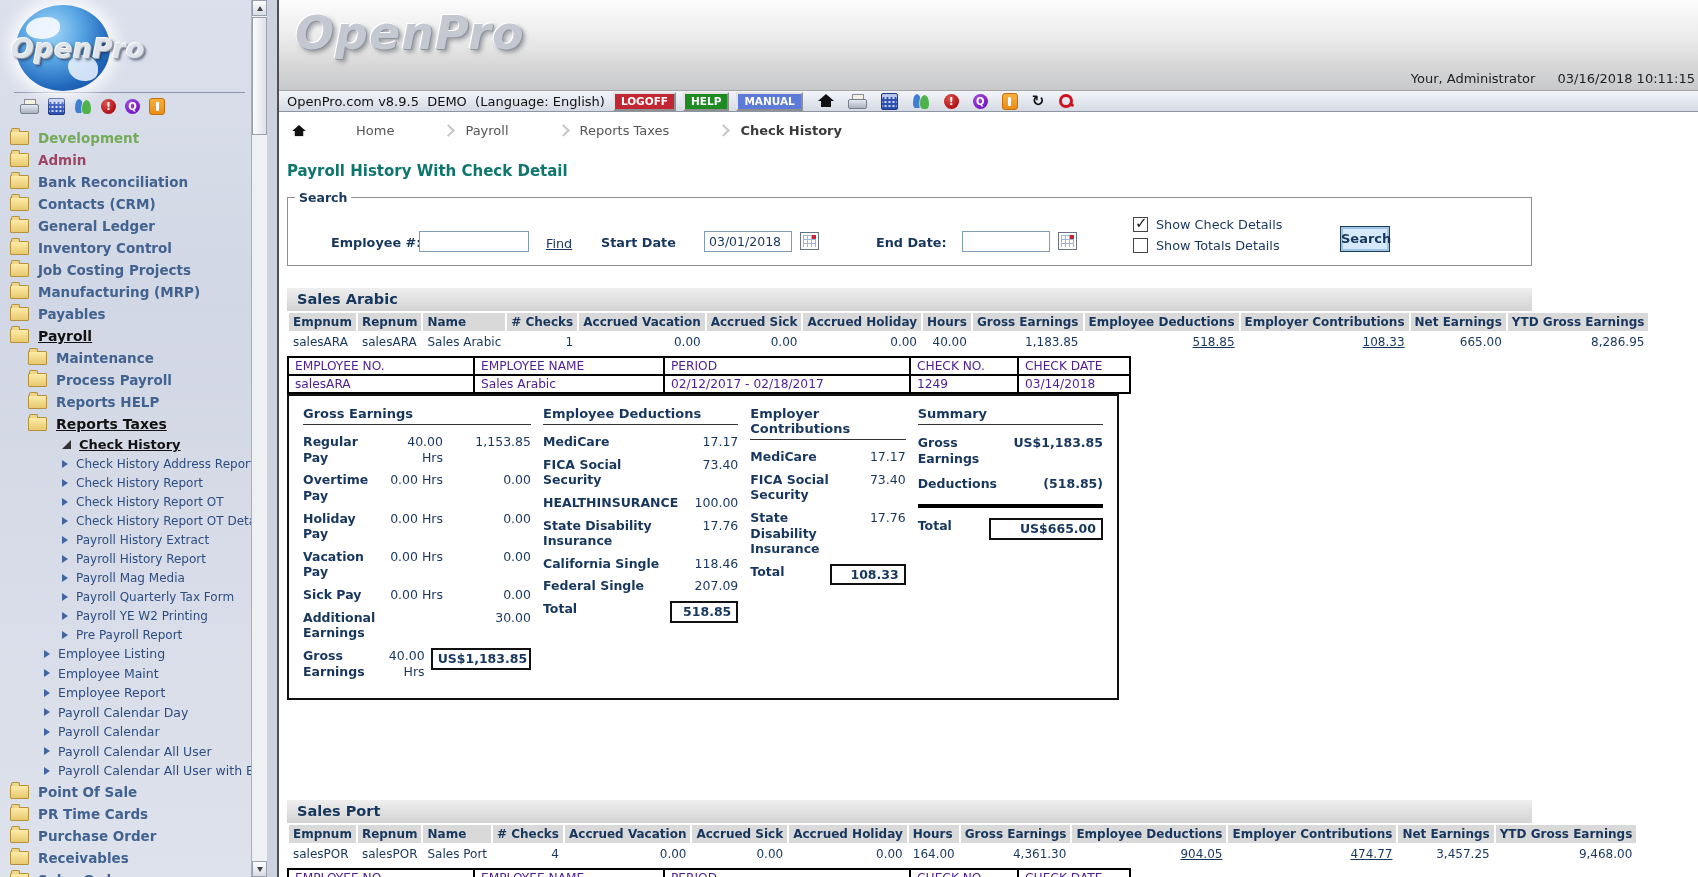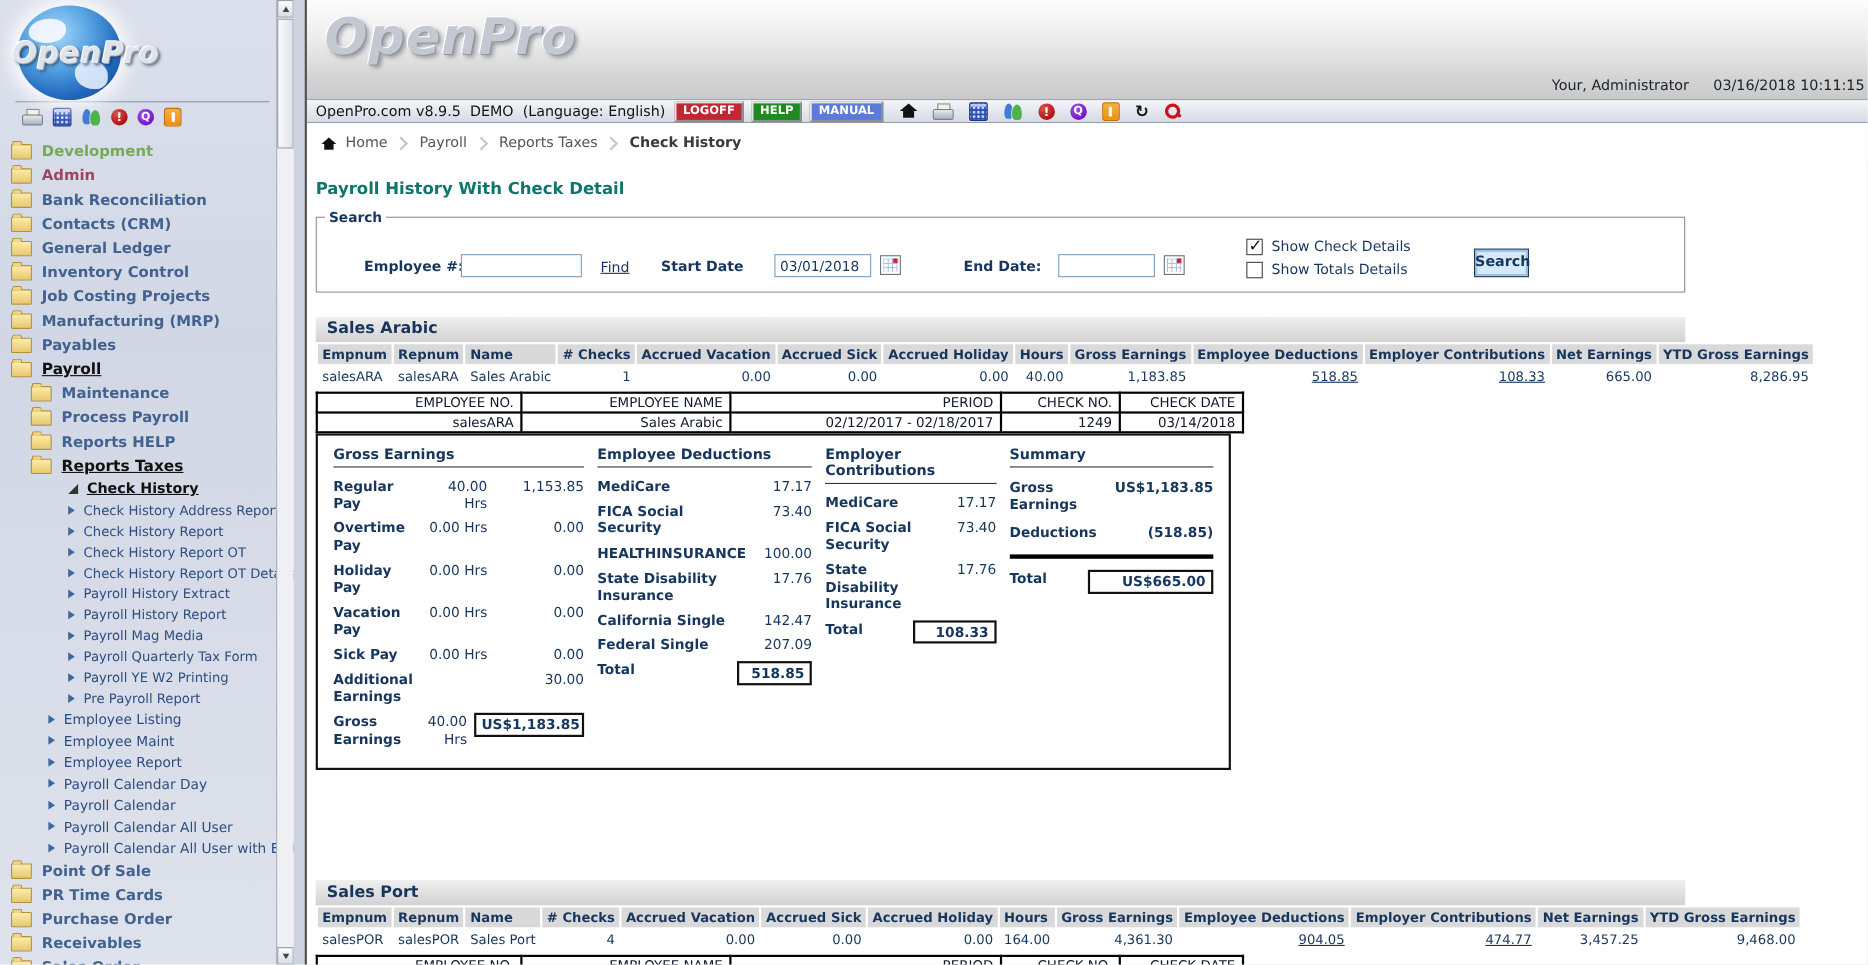--- a/index.html
+++ b/index.html
@@ -97,21 +97,21 @@
   .ic-search::after{content:"";position:absolute;left:11px;top:10px;width:5px;height:3px;background:#cf1020;transform:rotate(45deg);border-radius:1px;}
   .ic-cal{position:relative;width:17px;height:16px;background:#fff;border:1px solid #6b7280;}
   .ic-cal::before{content:"";position:absolute;left:2px;top:2px;right:2px;bottom:2px;
         background-image:linear-gradient(#9db6d8 1px,transparent 1px),linear-gradient(90deg,#9db6d8 1px,transparent 1px);
         background-size:4px 4px;}
   .ic-cal::after{content:"";position:absolute;right:2px;top:2px;width:4px;height:4px;background:#c23;}
 
   
   .breadcrumb{display:flex;align-items:center;padding:11px 0 10px 12px;font-size:13px;color:#555;background:#fff;}
   .bc-items{display:flex;align-items:center;}
-  .crumb{display:flex;align-items:center;}
+  .crumb{display:flex;align-items:center;margin-left:42px;}
   .chev{width:7px;height:7px;border-top:2px solid #c6c6c6;border-right:2px solid #c6c6c6;transform:rotate(45deg);margin:0 12px 0 8px;}
   .crumb:first-child .chev{display:none;}
   .crumb .lbl{cursor:pointer;}
   .crumb.cur .lbl{font-weight:bold;color:#3a3a3a;cursor:default;}
   .bc-home{margin-right:7px;}
 
   
   .content{padding:2px 0 0 8px;color:#17365d;}
   .page-title{font-size:15px;font-weight:bold;color:#0f766e;margin:12px 0 10px 0;}
   fieldset.search{position:relative;width:1245px;height:76px;border:1px solid #8f8f8f;margin:0;padding:0;box-sizing:border-box;}
@@ -132,21 +132,21 @@
   
   .secbar{width:1245px;height:23px;background:linear-gradient(#efefef,#d2d2d2);box-sizing:border-box;
        padding:3px 0 0 10px;font-size:14.5px;font-weight:bold;color:#17365d;}
   .secbar.first{margin-top:22px;}
   .secbar.second{margin-top:100px;}
   table.sumtable{border-spacing:2px 2px;width:1245px;font-size:12px;color:#17365d;table-layout:auto;}
   table.sumtable th{background:#d9d9d9;font-weight:bold;text-align:left;padding:2px 4px;white-space:nowrap;}
   table.sumtable td{padding:2px 4px;white-space:nowrap;background:#fff;}
   table.sumtable td.r{text-align:right;}
   a.cell-link{color:#17365d;text-decoration:underline;cursor:pointer;}
-  table.checktable{border-collapse:collapse;margin-top:3px;font-size:12.2px;color:#0f172a;text-align:right;}
+  table.checktable{border-collapse:collapse;margin-top:3px;font-size:12.2px;color:#4c1d95;text-align:left;}
   table.checktable th,table.checktable td{border:2px solid #000;padding:1px 6px;font-weight:normal;background:#fff;}
   table.checktable th:nth-child(1),table.checktable td:nth-child(1){width:172px;}
   table.checktable th:nth-child(2),table.checktable td:nth-child(2){width:176px;}
   table.checktable th:nth-child(3),table.checktable td:nth-child(3){width:232px;}
   table.checktable th:nth-child(4),table.checktable td:nth-child(4){width:94px;}
   table.checktable th:nth-child(5),table.checktable td:nth-child(5){width:98px;}
   .detailbox{width:832px;border:2px solid #111;box-sizing:border-box;padding:10px 14px 12px;display:flex;gap:12px;background:#fff;}
   .dcol{font-size:12.5px;color:#17365d;}
   .dcol.c1{width:228px;}
   .dcol.c2{width:202px;}
@@ -586,21 +586,21 @@
 
             <div class="drow">
               <span class="dlabel">State Disability Insurance</span>
 
               <span class="dval">17.76</span>
             </div>
 
             <div class="drow">
               <span class="dlabel">California Single</span>
 
-              <span class="dval">142.47</span>
+              <span class="dval">118.46</span>
             </div>
 
             <div class="drow">
               <span class="dlabel">Federal Single</span>
 
               <span class="dval">207.09</span>
             </div>
 
             <div class="drow">
               <span class="dlabel">Total</span>

